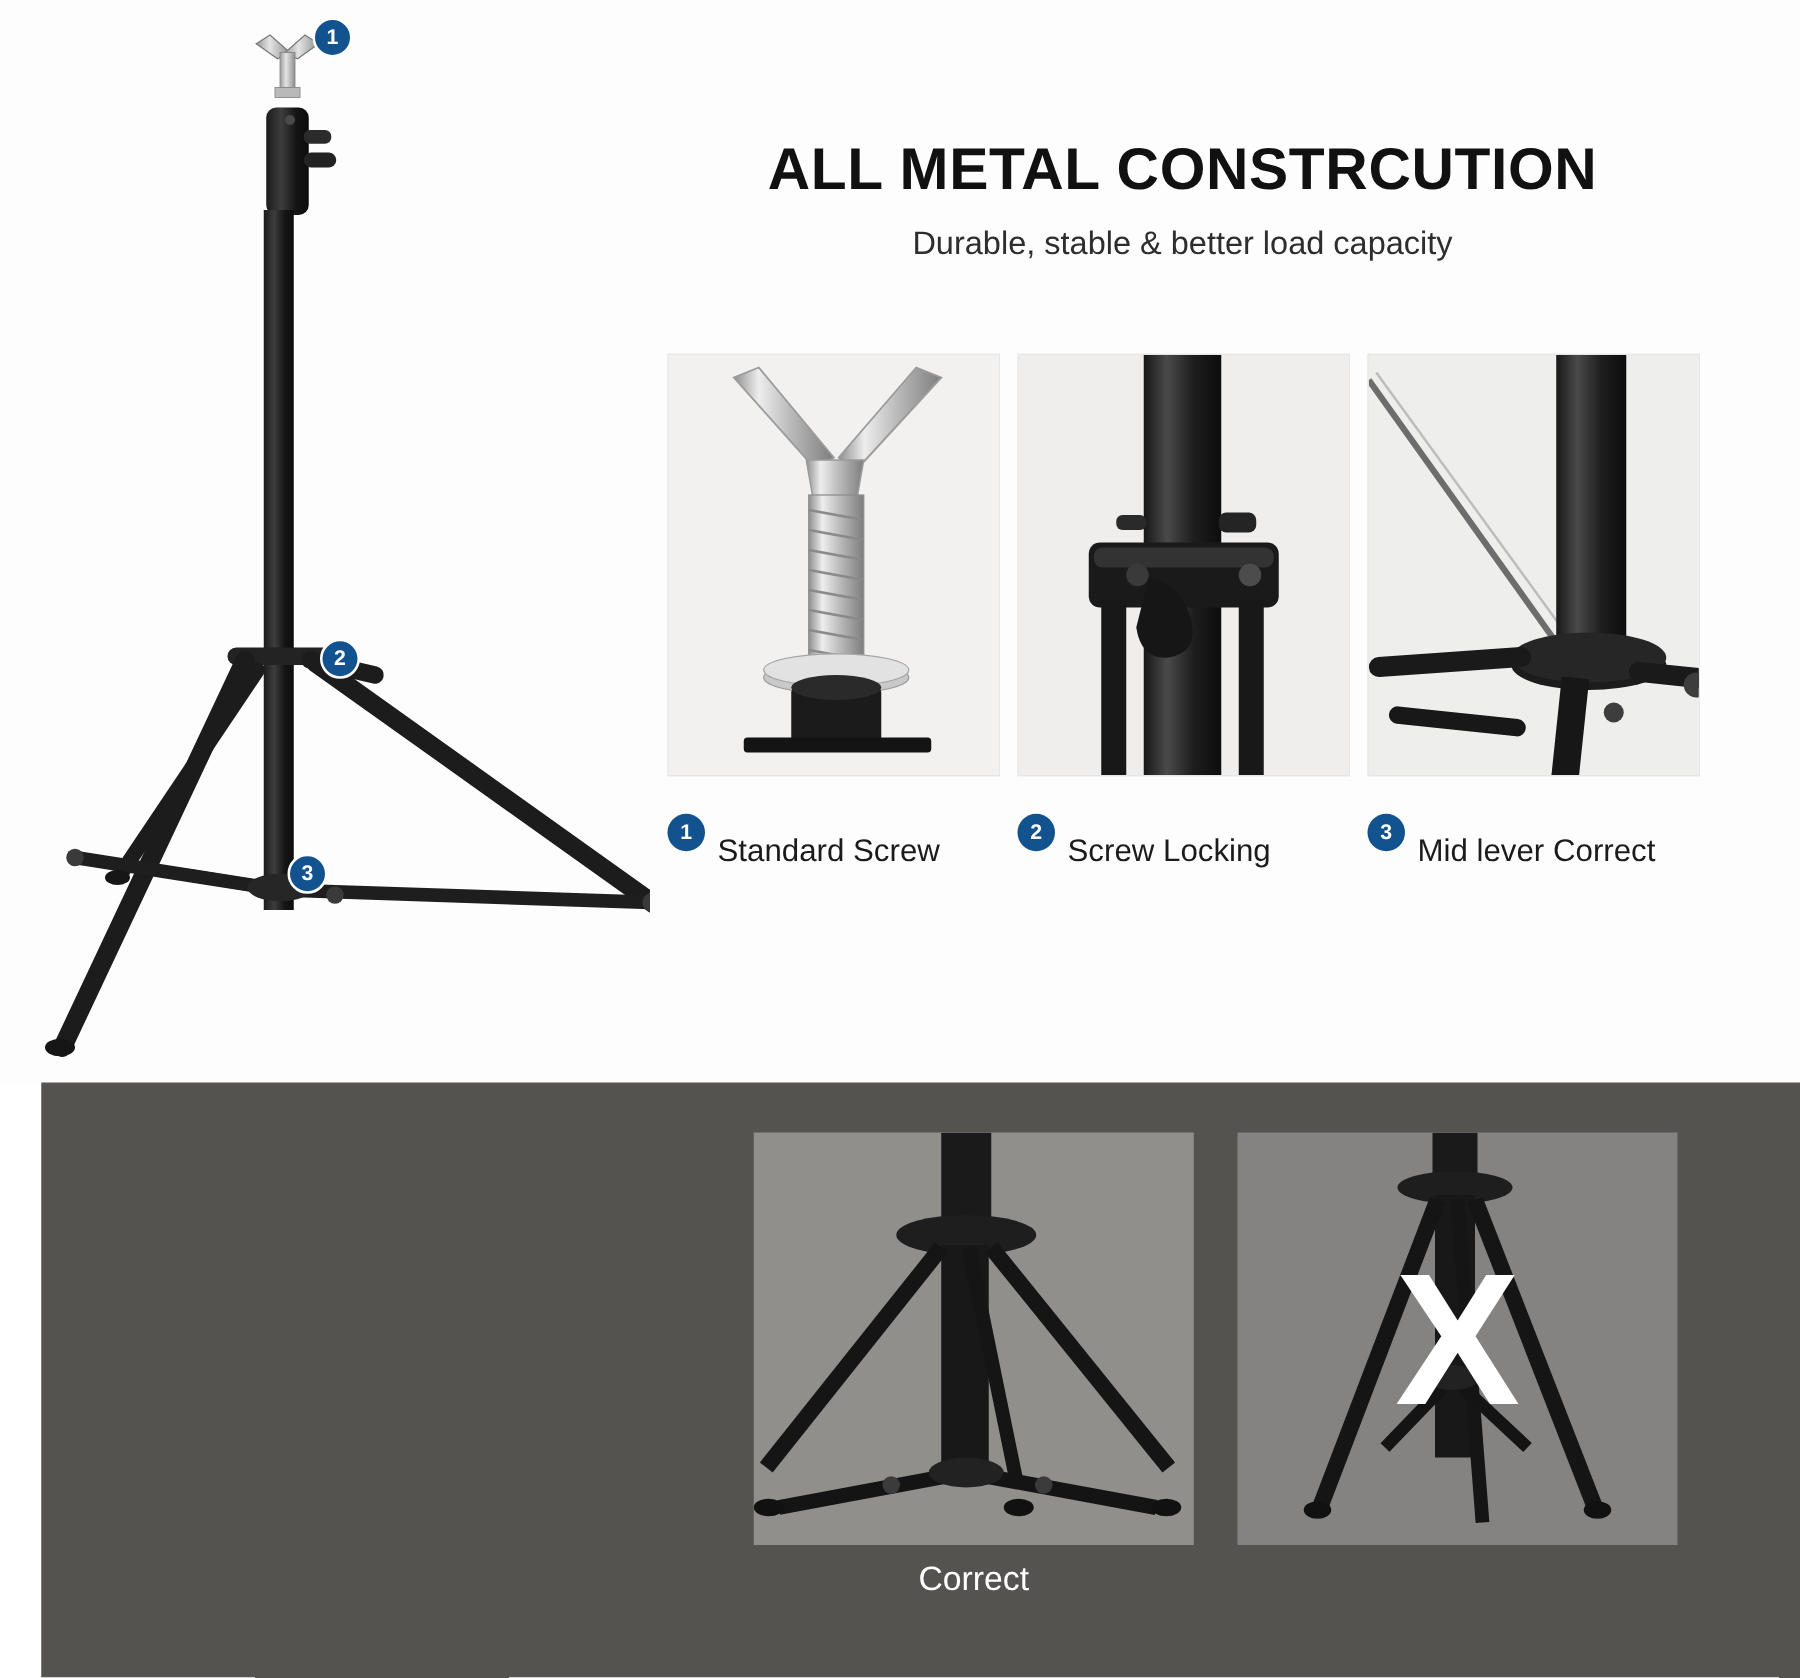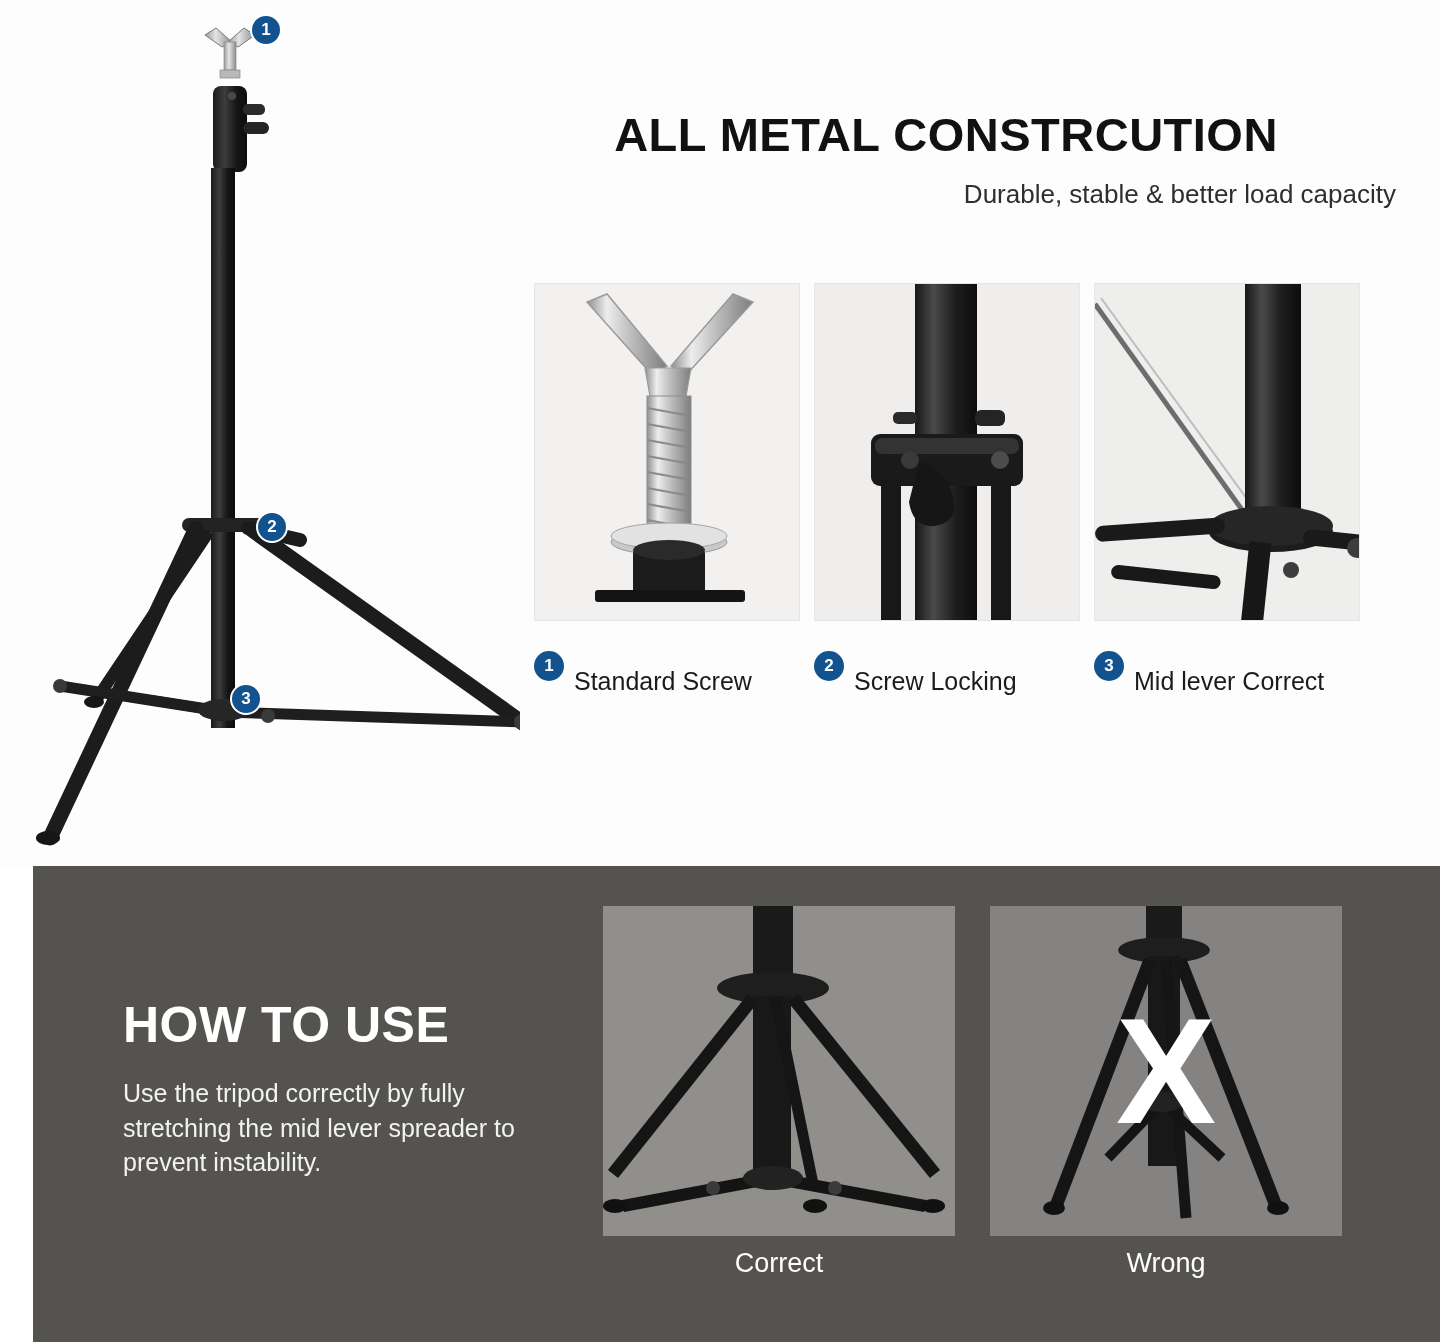--- a/index.html
+++ b/index.html
@@ -48,21 +48,20 @@
     letter-spacing: 0.5px;
     color: #111111;
     font-family: "Liberation Sans", sans-serif;
     line-height: 1.05;
   }
   .subhead {
     margin-top: 20px;
     font-size: 26px;
     color: #2e2e2e;
     font-weight: normal;
-    text-align: right;
   }
 
   
   .features {
     position: absolute;
     left: 534px;
     top: 283px;
     width: 866px;
     display: flex;
     gap: 14px;
@@ -368,24 +367,20 @@
           <div class="badge">3</div>
           <div class="feature-label">Mid lever Correct</div>
         </div>
       </div>
 
     </div>
   </div>
 
   <div class="bottom-section">
 
-    <div class="howto">
-      <div class="howto-title">HOW TO USE</div>
-      <div class="howto-body">Use the tripod correctly by fully stretching the mid lever spreader to prevent instability.</div>
-    </div>
 
     <div class="usecases">
 
       <div class="usecase correct">
         <div class="usecase-img">
           <svg width="352" height="330" viewBox="0 0 352 330">
             <rect width="352" height="330" fill="#918f8c"></rect>
 
             <rect x="150" y="0" width="40" height="78" fill="#1a1a1a"></rect>
 
@@ -424,19 +419,18 @@
             <line x1="176" y1="54" x2="196" y2="312" stroke="#151515" stroke-width="11"></line>
 
             <line x1="172" y1="196" x2="118" y2="252" stroke="#141414" stroke-width="10"></line>
             <line x1="172" y1="196" x2="232" y2="252" stroke="#141414" stroke-width="10"></line>
             <ellipse cx="172" cy="196" rx="22" ry="10" fill="#222"></ellipse>
             <ellipse cx="64" cy="302" rx="11" ry="7" fill="#111"></ellipse>
             <ellipse cx="288" cy="302" rx="11" ry="7" fill="#111"></ellipse>
           </svg>
           <div class="xmark">X</div>
         </div>
-        <div class="usecase-label">Wrong</div>
       </div>
 
     </div>
   </div>
 
 </div>
 
 </body></html>

